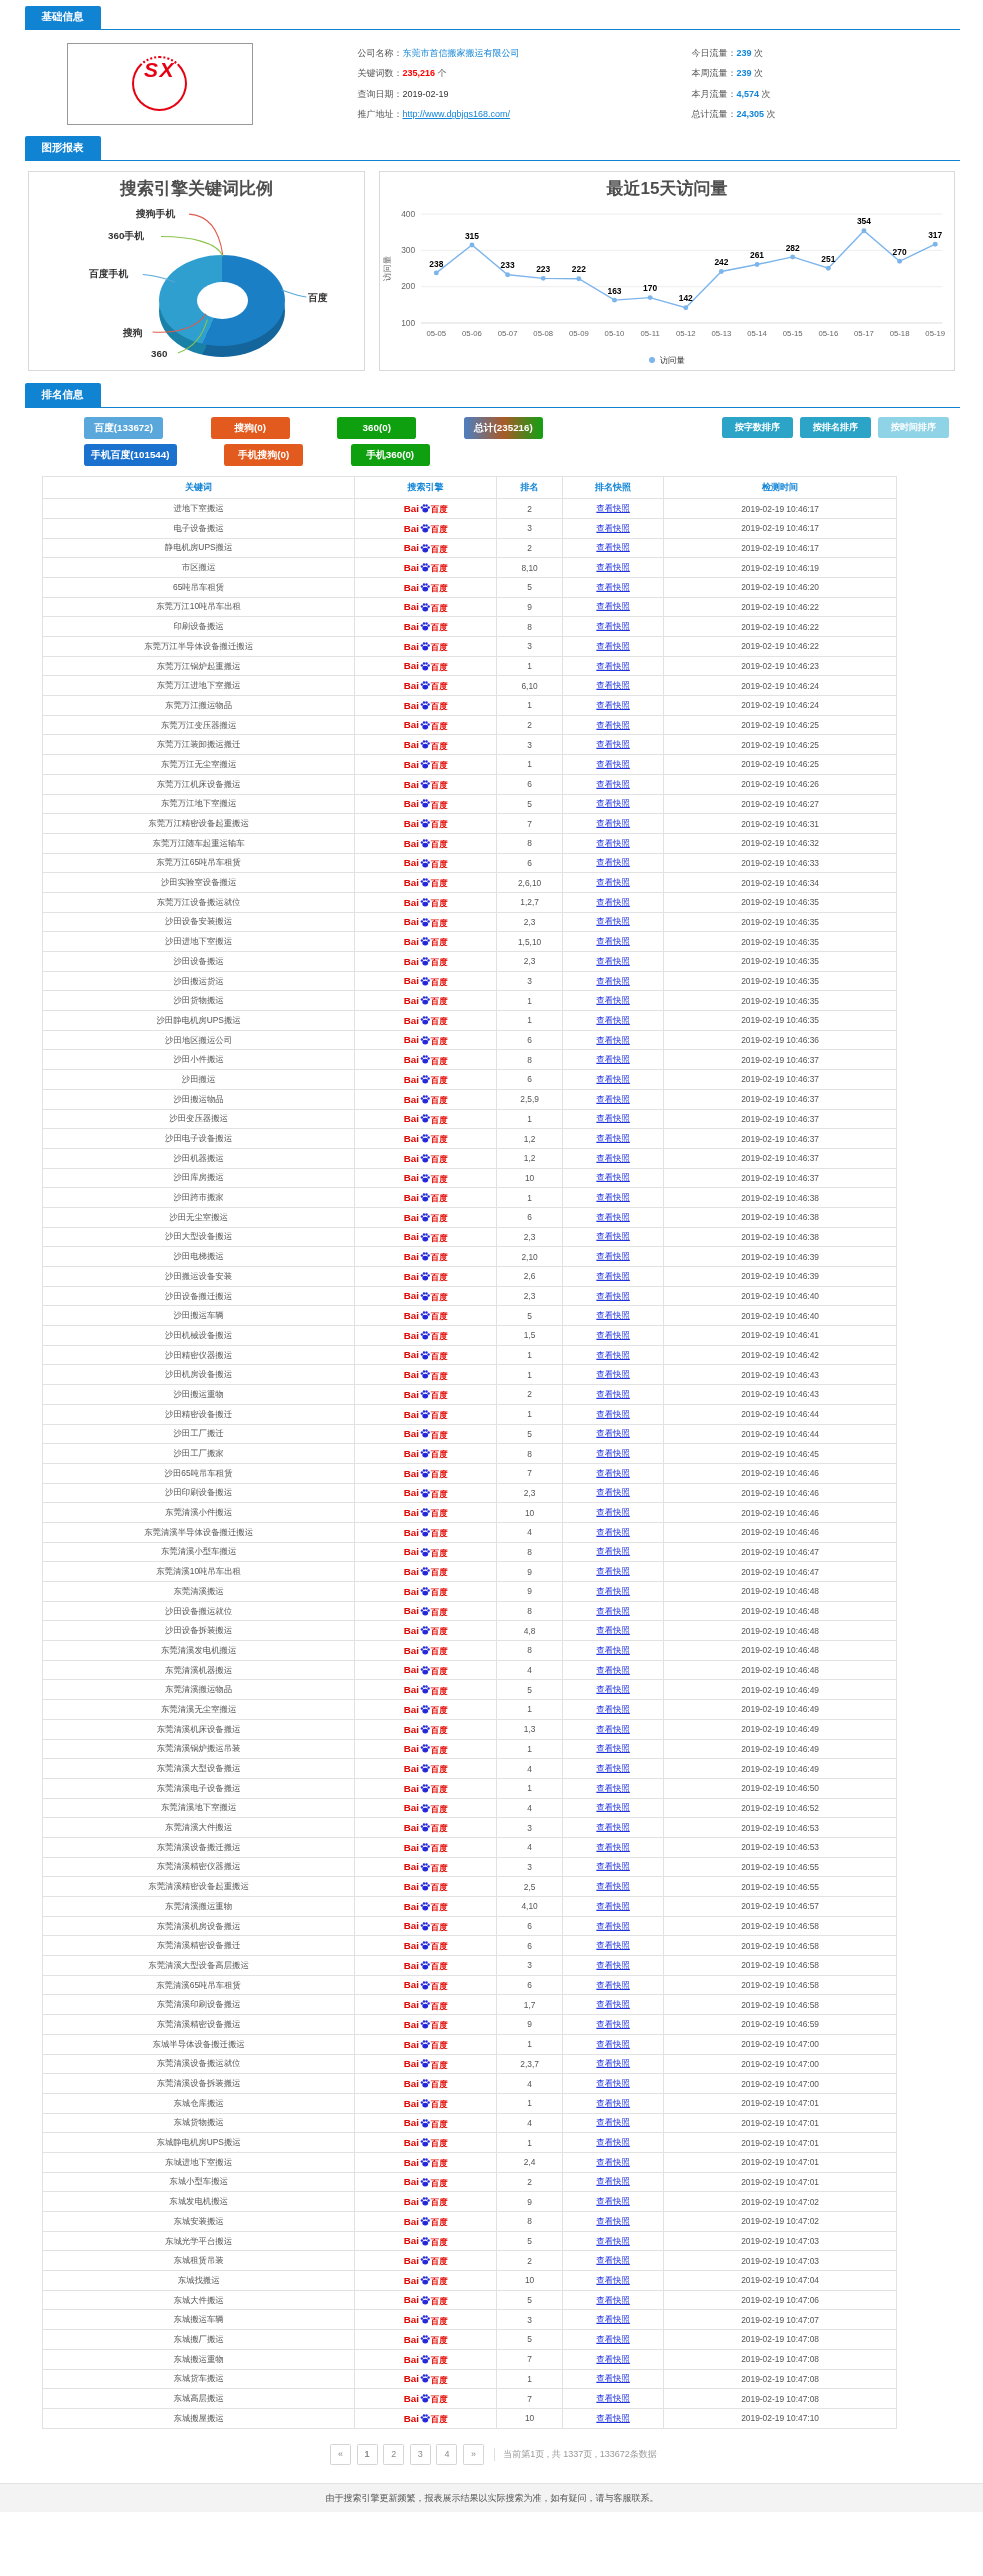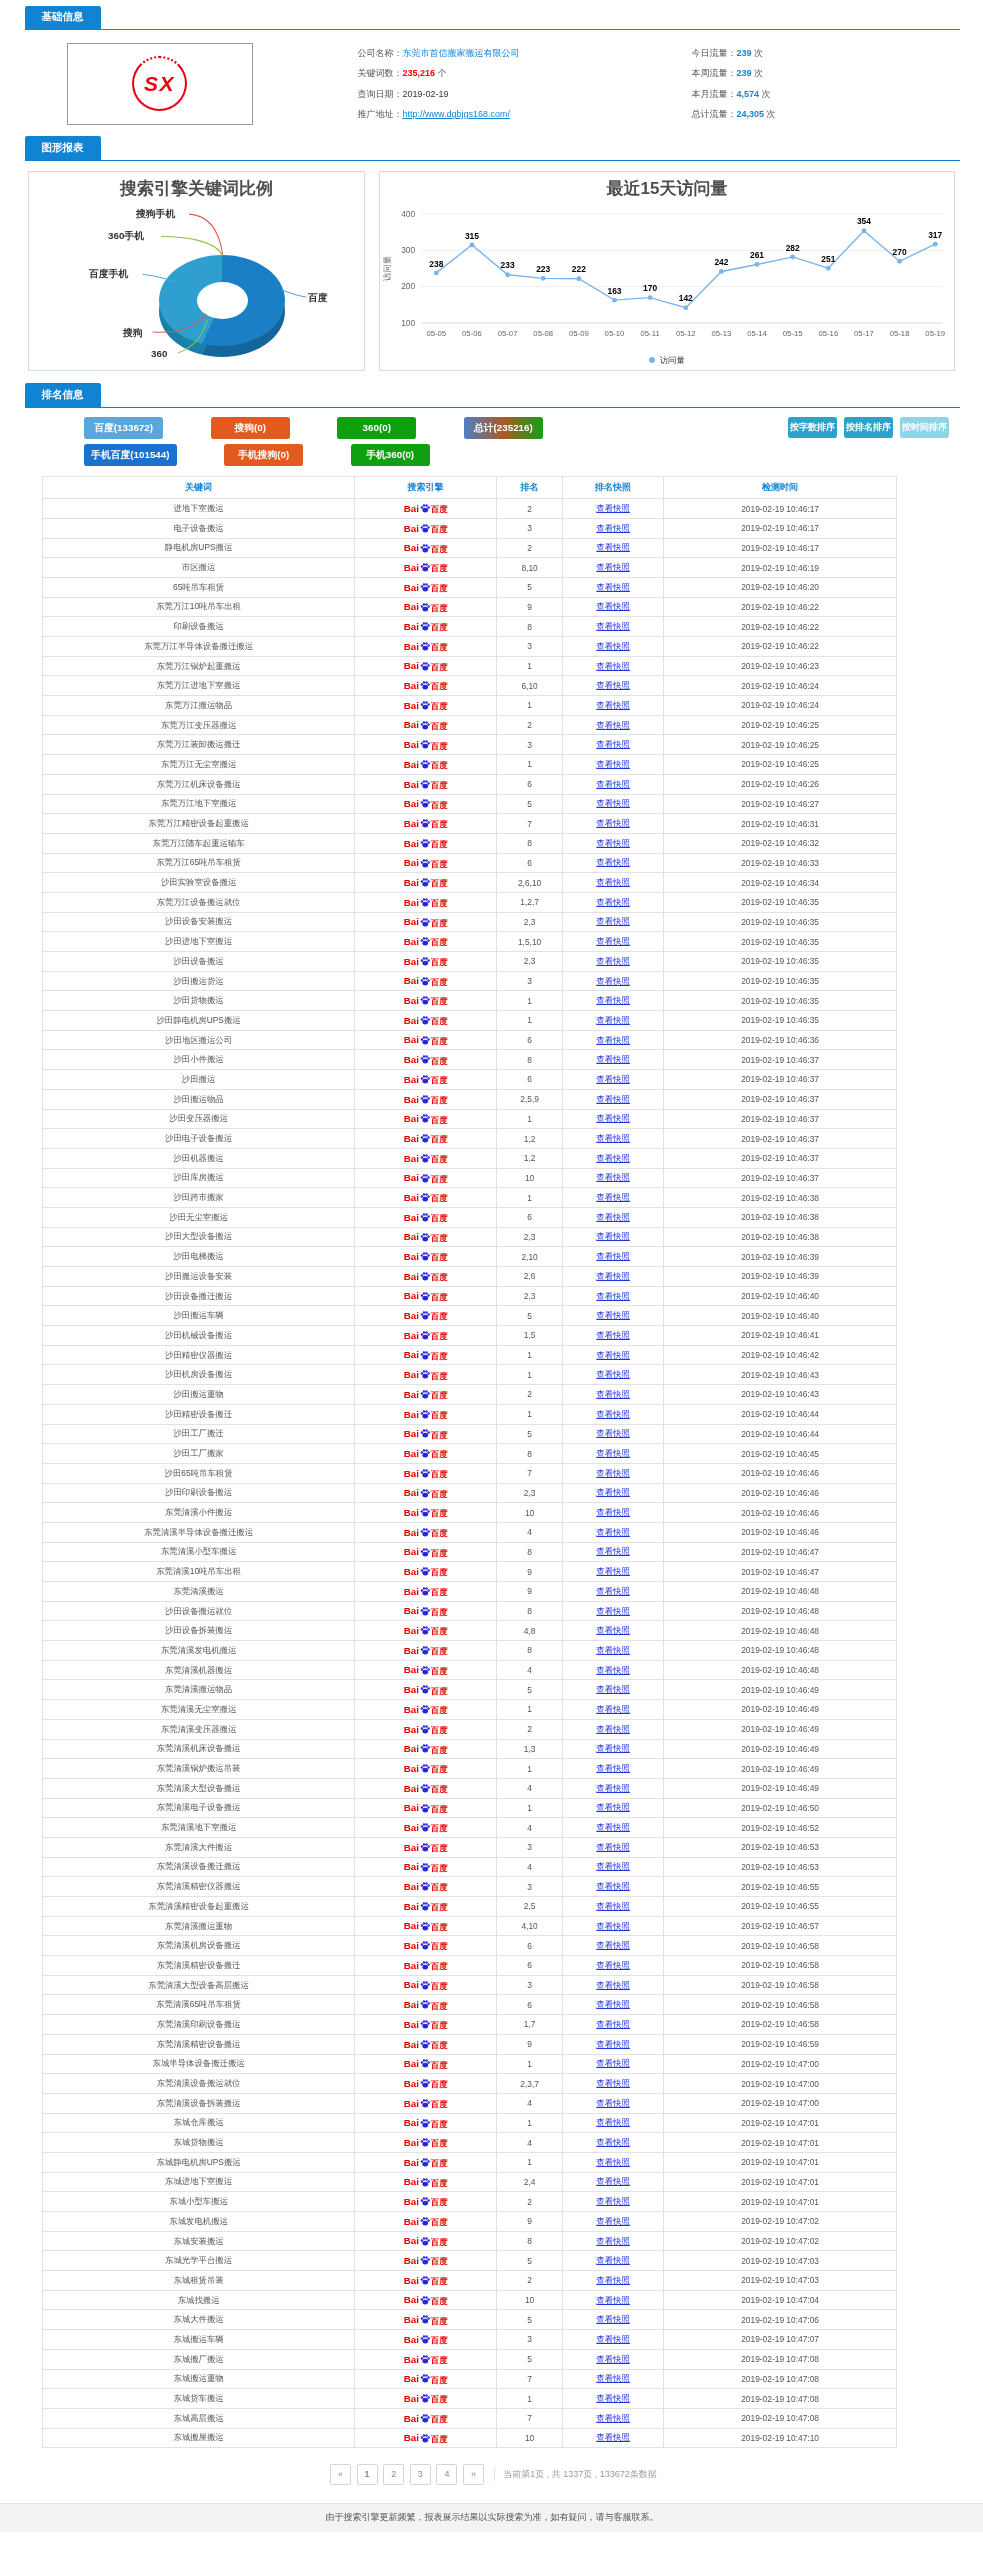--- a/index.html
+++ b/index.html
@@ -9,21 +9,21 @@
 
   
   .tabbar { border-bottom:1.4px solid #1183d3; }
   .tab { display:inline-block; background:#1183d3; color:#fff; font-size:10.5px; font-weight:bold;
          padding:4.9px 17px; border-radius:2.1px 2.1px 0 0; cursor:default; }
 
   
   .info-body { display:flex; align-items:flex-start; padding:12.6px 0 11.2px 42px; }
   .logo-box { width:186px; height:82px; border:0.7px solid #999; display:flex; align-items:center; justify-content:center; }
   .logo-circle { width:55px; height:55px; border:2.1px solid #e60012; border-top-style:dotted; border-radius:50%;
-                 display:flex; align-items:center; justify-content:center; }
+                 display:flex; align-items:flex-start; justify-content:center; }
   .logo-circle span { color:#e60012; font-weight:bold; font-style:italic; font-size:21px; letter-spacing:1.4px; }
   .info-col { font-size:9px; }
   .info-col .row { height:20.4px; line-height:20.4px; white-space:nowrap; }
   .info-left { margin-left:105px; width:239px; }
   .info-right { margin-left:95px; }
   .lbl { color:#555; }
   .v-blue { color:#1285d6; }
   .v-num { color:#1285d6; font-weight:bold; }
   .v-red { color:#ff0000; font-weight:bold; }
   .v-plain { color:#333; }
@@ -52,21 +52,21 @@
   .legend-dot { width:6.3px; height:6.3px; border-radius:50%; }
   .legend-label { font-size:8.4px; color:#333; }
 
   
   .rank-section { margin-top:12.6px; }
   .btn-rows { margin:8.4px 0 9.8px 0; position:relative; }
   .btn-row { display:flex; margin:0 0 4.9px 17.6px; }
   .eng-btn { min-width:79px; height:22.5px; line-height:22.5px; text-align:center; color:#fff; font-size:9.8px; font-weight:bold;
              border:none; border-radius:2.8px; margin-right:5.6px; padding:0 7px; cursor:pointer;margin-left:42px; }
   .sort-btns { position:absolute; top:0; right:10.5px; display:flex; }
-  .sort-btn { height:21px; line-height:21px; padding:0 2px; margin-left:7px; border:none; border-radius:2.8px;
+  .sort-btn { height:21px; line-height:21px; padding:0 13px; margin-left:7px; border:none; border-radius:2.8px;
               color:#fff; font-size:9px; font-weight:bold; cursor:pointer; }
 
   
   table.rank-table { border-collapse:collapse; margin-left:17.6px; width:854px; table-layout:fixed; }
   .rank-table th, .rank-table td { border:0.7px solid #e2e2e2; text-align:center; overflow:hidden; white-space:nowrap; }
   .rank-table th { color:#1285d6; font-size:9px; font-weight:bold; height:22px; background:#fff; }
   .rank-table td { height:19.7px; font-size:8.4px; color:#555; }
   .col-kw { width:312px; } .col-eng { width:142px; } .col-rank { width:66px; } .col-snap { width:101px; } .col-time { width:233px; }
   .bai-logo { display:inline-flex; align-items:flex-end; gap:0.7px; line-height:1; }
   .bai-txt { color:#e10601; font-weight:bold; font-size:9.8px; }
@@ -1298,37 +1298,20 @@
                   <circle cx="12.4" cy="4.8" r="2.3"></circle>
                   <circle cx="16.4" cy="8.6" r="2.3"></circle>
                 </svg>
                 <span class="du-txt">百度</span>
               </span></td>
             <td class="rank-val">1</td>
             <td><a class="snap-link">查看快照</a></td>
             <td>2019-02-19 10:46:49</td>
           </tr>
           <tr>
-            <td>东莞清溪变压器搬运</td>
-            <td><span class="bai-logo">
-                <span class="bai-txt">Bai</span>
-                <svg width="10.5" height="10.5" viewBox="0 0 20 20" fill="#2529d8">
-                  <ellipse cx="10" cy="13.5" rx="5.6" ry="4.6"></ellipse>
-                  <circle cx="3.6" cy="8.6" r="2.3"></circle>
-                  <circle cx="7.6" cy="4.8" r="2.3"></circle>
-                  <circle cx="12.4" cy="4.8" r="2.3"></circle>
-                  <circle cx="16.4" cy="8.6" r="2.3"></circle>
-                </svg>
-                <span class="du-txt">百度</span>
-              </span></td>
-            <td class="rank-val">2</td>
-            <td><a class="snap-link">查看快照</a></td>
-            <td>2019-02-19 10:46:49</td>
-          </tr>
-          <tr>
             <td>东莞清溪机床设备搬运</td>
             <td><span class="bai-logo">
                 <span class="bai-txt">Bai</span>
                 <svg width="10.5" height="10.5" viewBox="0 0 20 20" fill="#2529d8">
                   <ellipse cx="10" cy="13.5" rx="5.6" ry="4.6"></ellipse>
                   <circle cx="3.6" cy="8.6" r="2.3"></circle>
                   <circle cx="7.6" cy="4.8" r="2.3"></circle>
                   <circle cx="12.4" cy="4.8" r="2.3"></circle>
                   <circle cx="16.4" cy="8.6" r="2.3"></circle>
                 </svg>

